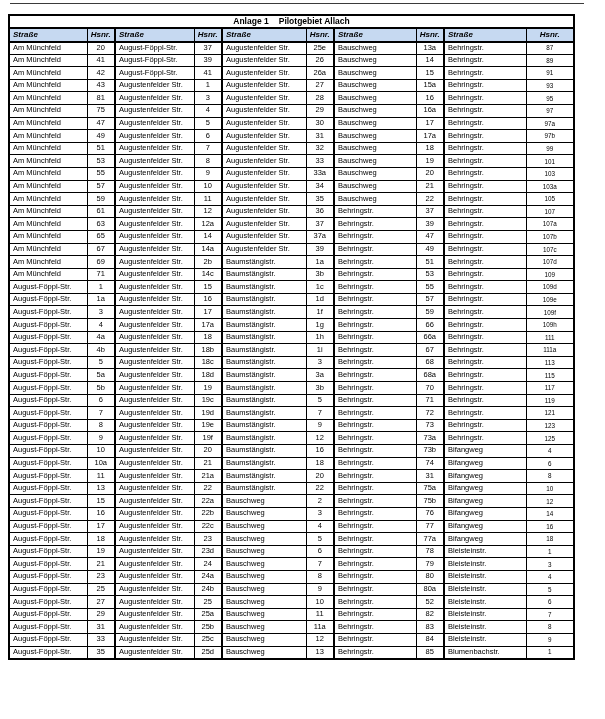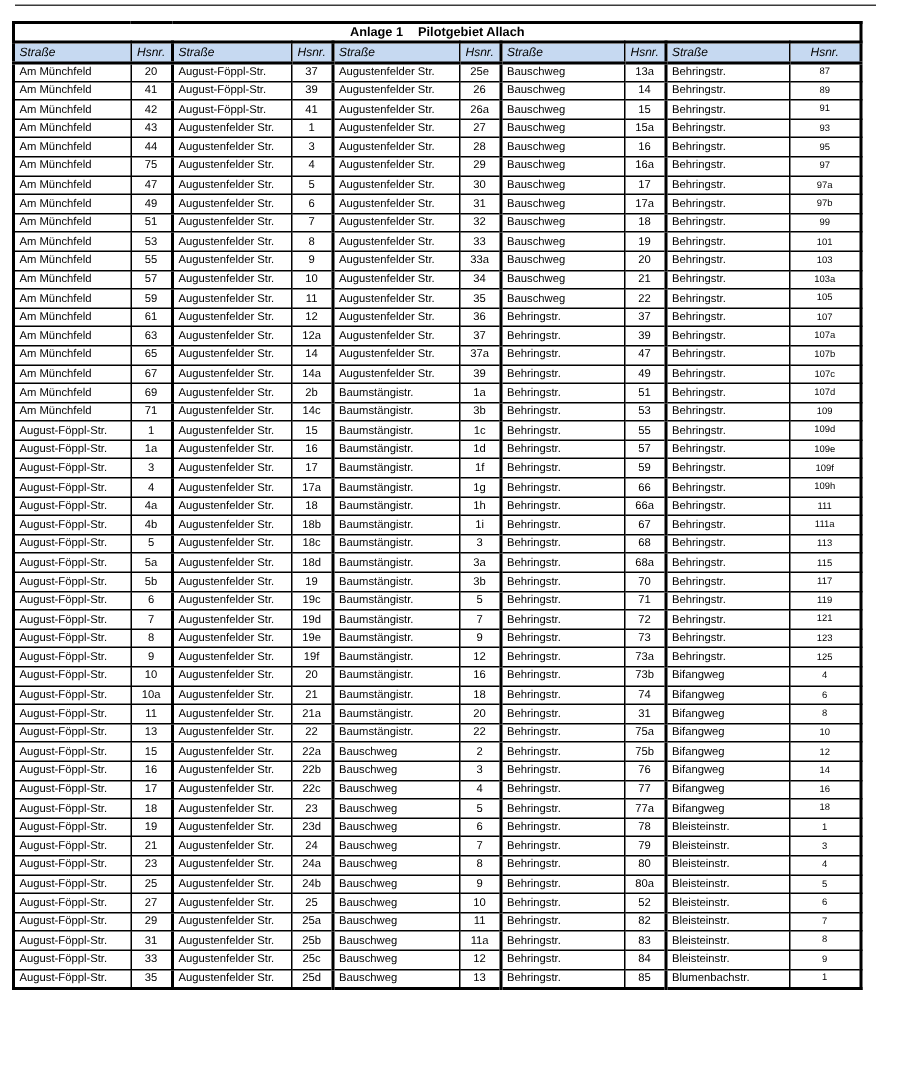--- a/index.html
+++ b/index.html
@@ -26,21 +26,21 @@
     text-align:left;vertical-align:middle;
   }
   tr.title-row td{
     border:2px solid #000;
     text-align:center;font-weight:bold;font-size:8.5px;
     background:#fff;height:13px;padding:0;
   }
   .title-gap{display:inline-block;width:10px;}
   tr.header-row th{
     background:#c6d9f1;
-    font-weight:normal;font-style:italic;font-size:8px;
+    font-weight:bold;font-style:italic;font-size:8px;
     border-bottom:2px solid #000;height:13.5px;
   }
   td.hsnr,th.hsnr{text-align:center;padding:0 1px;}
   td.hsnr-last{font-size:6.3px;}
   .pair-start{border-left:2px solid #000 !important;}
 </style>
 </head>
 <body>
 
 <div class="page">
@@ -119,21 +119,21 @@
           <td class="hsnr">1</td>
           <td class="street pair-start">Augustenfelder Str.</td>
           <td class="hsnr">27</td>
           <td class="street pair-start">Bauschweg</td>
           <td class="hsnr">15a</td>
           <td class="street pair-start">Behringstr.</td>
           <td class="hsnr hsnr-last">93</td>
         </tr>
         <tr>
           <td class="street">Am Münchfeld</td>
-          <td class="hsnr">44</td>
+          <td class="hsnr">81</td>
           <td class="street pair-start">Augustenfelder Str.</td>
           <td class="hsnr">3</td>
           <td class="street pair-start">Augustenfelder Str.</td>
           <td class="hsnr">28</td>
           <td class="street pair-start">Bauschweg</td>
           <td class="hsnr">16</td>
           <td class="street pair-start">Behringstr.</td>
           <td class="hsnr hsnr-last">95</td>
         </tr>
         <tr>

